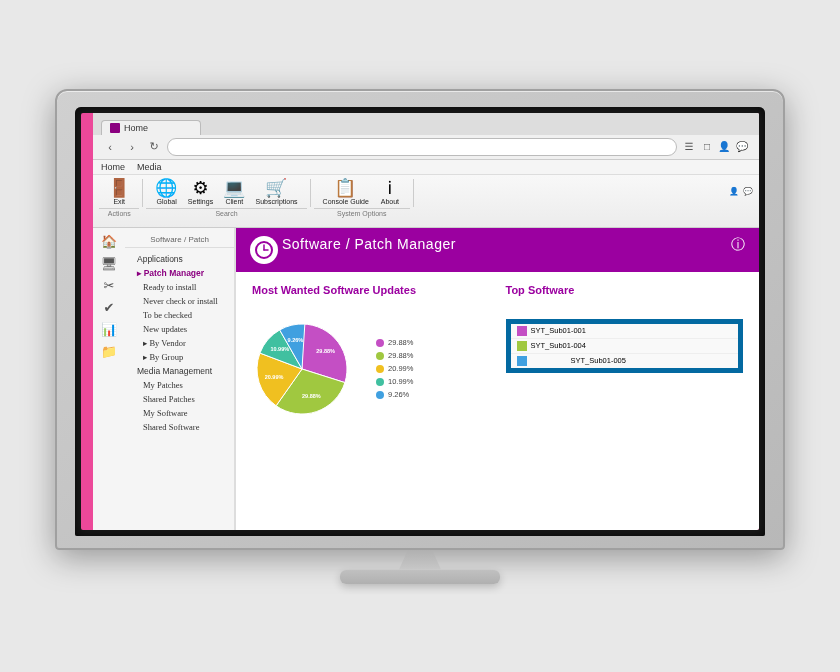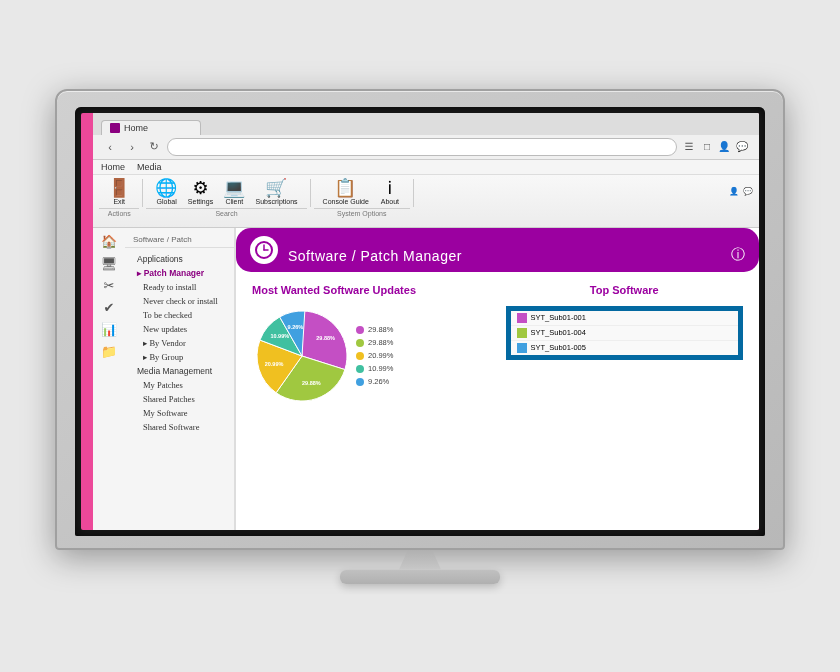--- a/index.html
+++ b/index.html
@@ -158,20 +158,21 @@
 
     
     .sidebar {
       width: 110px;
       background: #f5f5f5;
       border-right: 1px solid #ddd;
       font-size: 8.5px;
       color: #333;
       overflow-y: auto;
       padding: 4px 0;
+      text-align: center;
     }
 
     .sidebar-breadcrumb {
       padding: 3px 8px;
       font-size: 8px;
       color: #666;
       border-bottom: 1px solid #ddd;
       margin-bottom: 4px;
     }
 
@@ -215,23 +216,22 @@
       flex: 1;
       display: flex;
       flex-direction: column;
       background: #fff;
     }
 
     .content-header {
       background: #9B00A0;
       padding: 8px 14px;
       display: flex;
-      align-items: flex-end;
-      gap: 10px;
-      border-radius: 15px;
+      align-items: flex-start;
+      gap: 4px;
     }
 
     .content-header-icon {
       width: 28px;
       height: 28px;
       background: white;
       border-radius: 50%;
       display: flex;
       align-items: center;
       justify-content: center;
@@ -257,35 +257,34 @@
       display: flex;
       gap: 16px;
     }
 
     .panel-left {
       flex: 1;
     }
 
     .panel-right {
       flex: 1;
-      text-align: center;
     }
 
     .panel-title {
       font-size: 11px;
       color: #9B00A0;
       font-weight: 600;
-      margin-bottom: 10px;
+      margin-bottom: 23px;
     }
 
     
     .pie-container {
       display: flex;
       align-items: center;
-      gap: 4px;
+      gap: 24px;
     }
 
     .pie-chart-wrapper {
       width: 100px;
       height: 100px;
     }
 
     .pie-labels {
       font-size: 7.5px;
       color: #555;
@@ -315,20 +314,21 @@
     }
 
     .legend-row {
       display: flex;
       padding: 2px 6px;
       border-bottom: 1px solid #eee;
     }
 
     .legend-row:last-child {
       border-bottom: none;
+      gap: 40px;
     }
 
     .legend-color-box {
       width: 10px;
       height: 10px;
       margin-right: 4px;
       flex-shrink: 0;
     }
 
     

